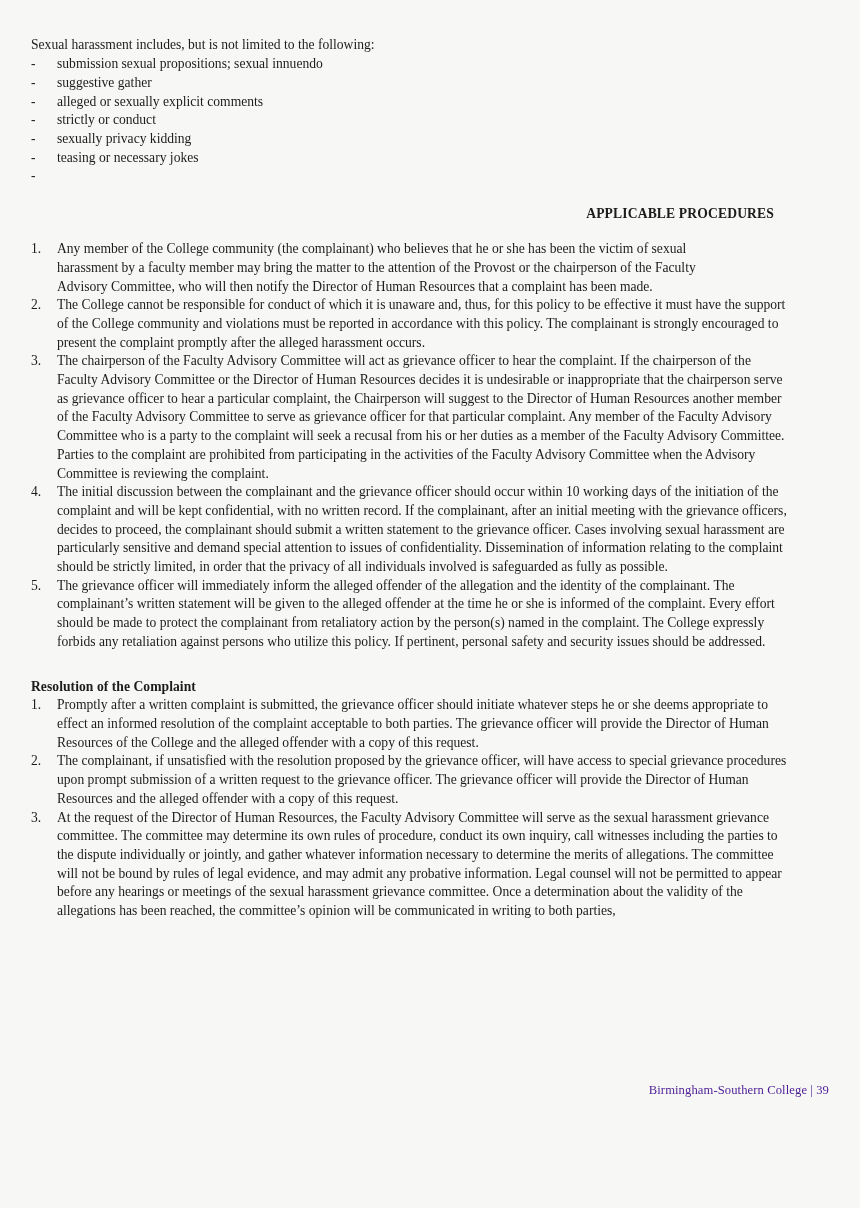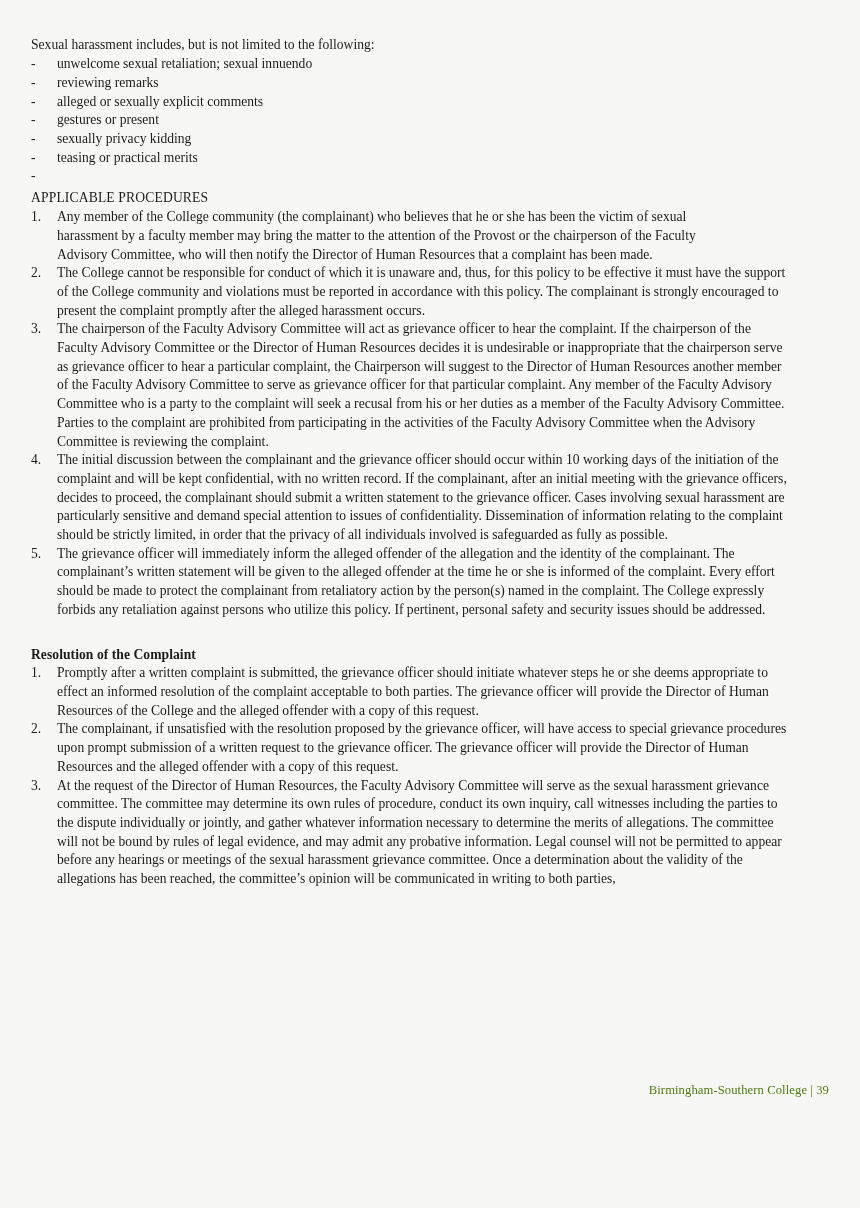--- a/index.html
+++ b/index.html
@@ -46,24 +46,25 @@
     position: absolute;
     left: 0;
     top: 0;
     width: 20px;
   }
 
   
   .heading-major {
     font-size: 13.6px;
     line-height: 18.7px;
-    font-weight: normal;
-    margin: 0;
+    font-weight: bold;
+    margin: 16px;
     padding-top: 22px;
     letter-spacing: 0.15px;
+    text-align: right;
   }
   .heading-minor {
     font-size: 13.6px;
     line-height: 18.7px;
     font-weight: bold;
     margin: 0;
     letter-spacing: 0.05px;
   }
   .heading-minor.spaced {
     padding-top: 26px;
@@ -94,55 +95,55 @@
 
   
   .footer {
     position: absolute;
     right: 31px;
     bottom: 0;
     height: 108px;
     display: flex;
     align-items: center;
     font-size: 12.6px;
-    color: #4d7c0f;
+    color: #4c1d95;
     letter-spacing: 0.1px;
   }
 </style>
 </head>
 <body>
 
 <div class="page">
 
   <p class="intro-line">Sexual harassment includes, but is not limited to the following:</p>
 
   <ul class="dash-list">
     <li class="dash-item">
       <span class="dash-marker">-</span>
-      <span>unwelcome sexual retaliation; sexual innuendo</span>
+      <span>submission sexual propositions; sexual innuendo</span>
     </li>
     <li class="dash-item">
       <span class="dash-marker">-</span>
-      <span>reviewing remarks</span>
+      <span>suggestive gather</span>
     </li>
     <li class="dash-item">
       <span class="dash-marker">-</span>
       <span>alleged or sexually explicit comments</span>
     </li>
     <li class="dash-item">
       <span class="dash-marker">-</span>
-      <span>gestures or present</span>
+      <span>strictly or conduct</span>
     </li>
     <li class="dash-item">
       <span class="dash-marker">-</span>
       <span>sexually privacy kidding</span>
     </li>
     <li class="dash-item">
       <span class="dash-marker">-</span>
-      <span>teasing or practical merits</span>
+      <span>teasing or necessary jokes</span>
     </li>
     <li class="dash-item">
       <span class="dash-marker">-</span>
     </li>
   </ul>
 
   <h2 class="heading-major">APPLICABLE PROCEDURES</h2>
 
   <ol class="num-list">
     <li class="num-item narrow">

